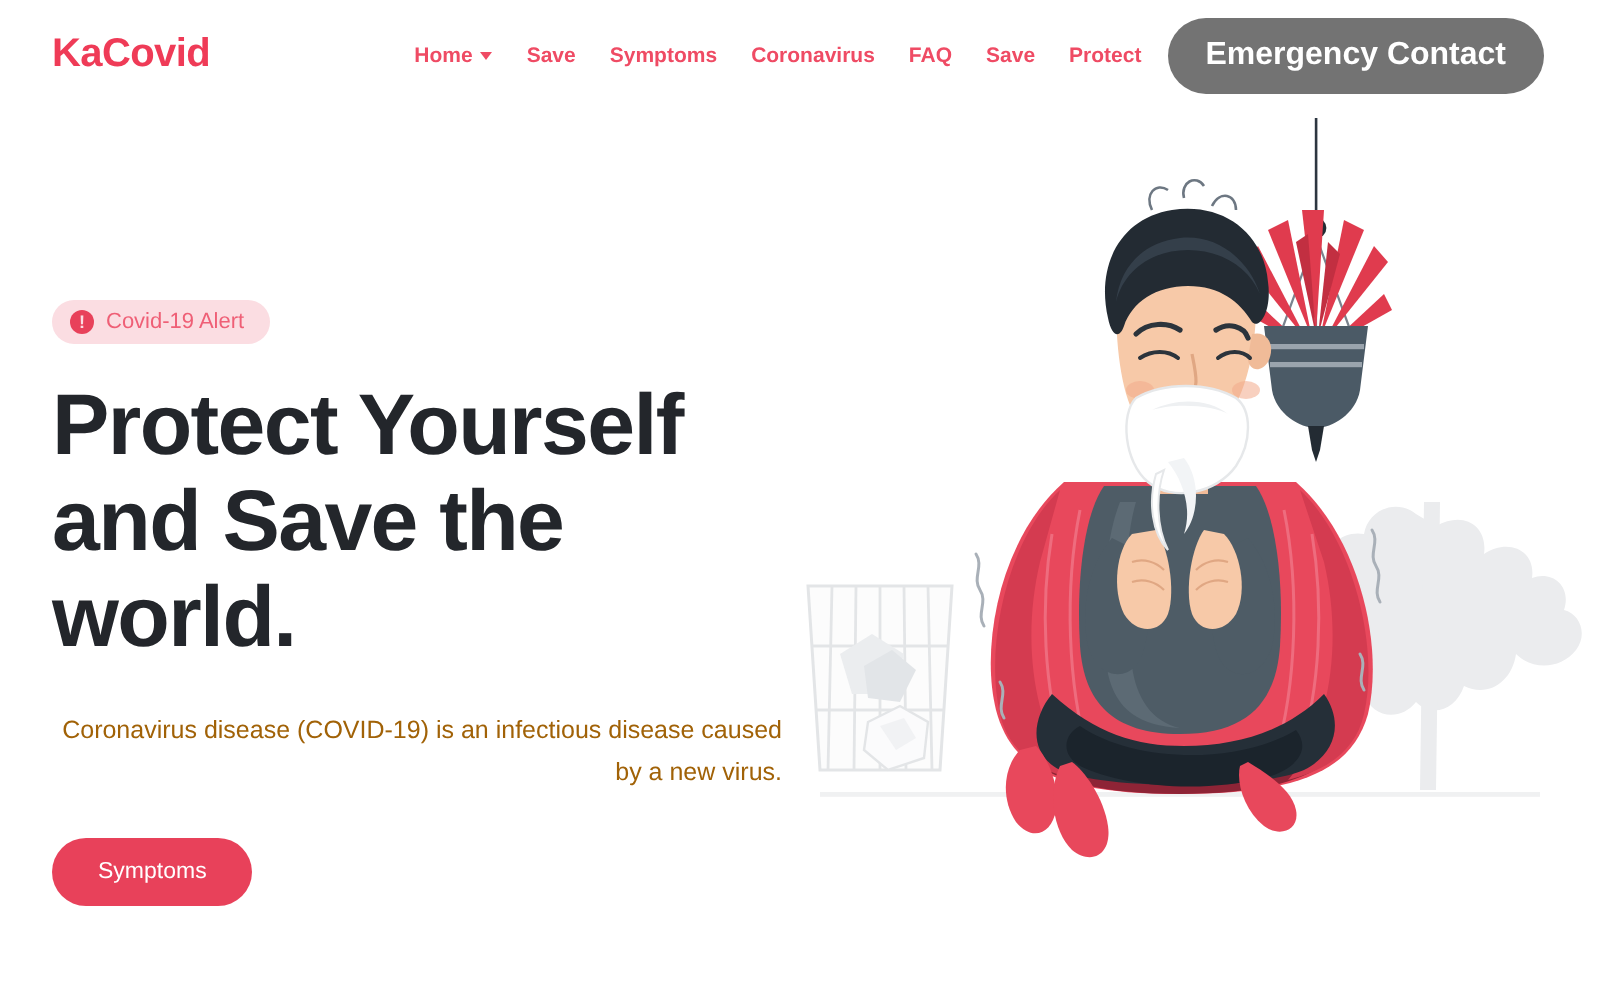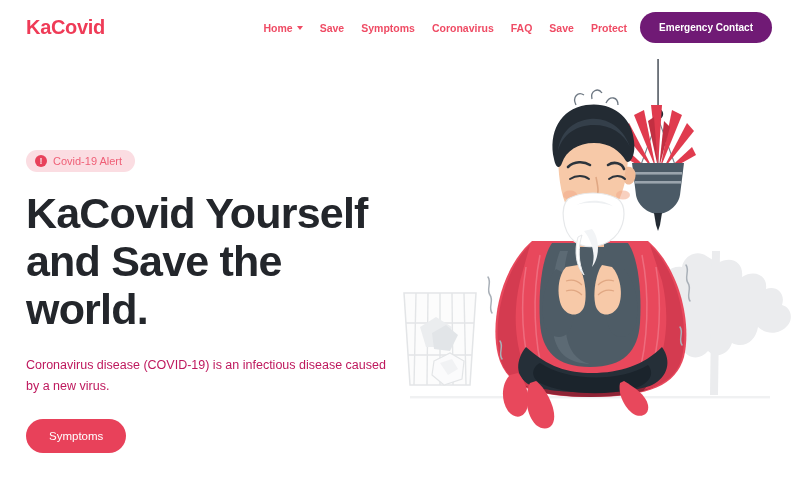--- a/index.html
+++ b/index.html
@@ -58,23 +58,23 @@
   .caret {
     width:0; height:0;
     border-left:3.2px solid transparent;
     border-right:3.2px solid transparent;
     border-top:4px solid #ef4b64;
     display:inline-block;
   }
 
   .emergency-btn {
     margin-left:13px;
-    background:#701a75;
+    background:#737373;
     color:#ffffff;
-    font-size:10px;
+    font-size:16px;
     font-weight:bold;
     border:none;
     border-radius:999px;
     padding:10px 19px;
     white-space:nowrap;
     cursor:pointer;
     font-family:"Liberation Sans", sans-serif;
   }
 
   
@@ -118,23 +118,24 @@
     line-height:1.12;
     font-weight:bold;
     color:#23262b;
     letter-spacing:-0.8px;
     margin-bottom:22px;
   }
 
   .hero-sub {
     font-size:12.5px;
     line-height:1.65;
-    color:#be185d;
+    color:#a16207;
     max-width:365px;
     margin-bottom:22px;
+    text-align:right;
   }
 
   .cta-row { display:flex; gap:15px; }
 
   .cta-btn {
     background:#e8415a;
     color:#ffffff;
     font-size:11.5px;
     border:none;
     border-radius:999px;
@@ -177,21 +178,21 @@
     <button class="emergency-btn">Emergency Contact</button>
   </nav>
 
   <div class="hero-left">
 
     <div class="alert-badge">
       <span class="alert-icon">!</span>
       <span class="alert-text">Covid-19 Alert</span>
     </div>
 
-    <h1 class="hero-title">KaCovid Yourself and Save the world.</h1>
+    <h1 class="hero-title">Protect Yourself and Save the world.</h1>
 
     <p class="hero-sub">Coronavirus disease (COVID-19) is an infectious disease caused by a new virus.</p>
 
     <div class="cta-row">
       <button class="cta-btn">Symptoms</button>
     </div>
 
   </div>
 
   <div class="hero-art">

